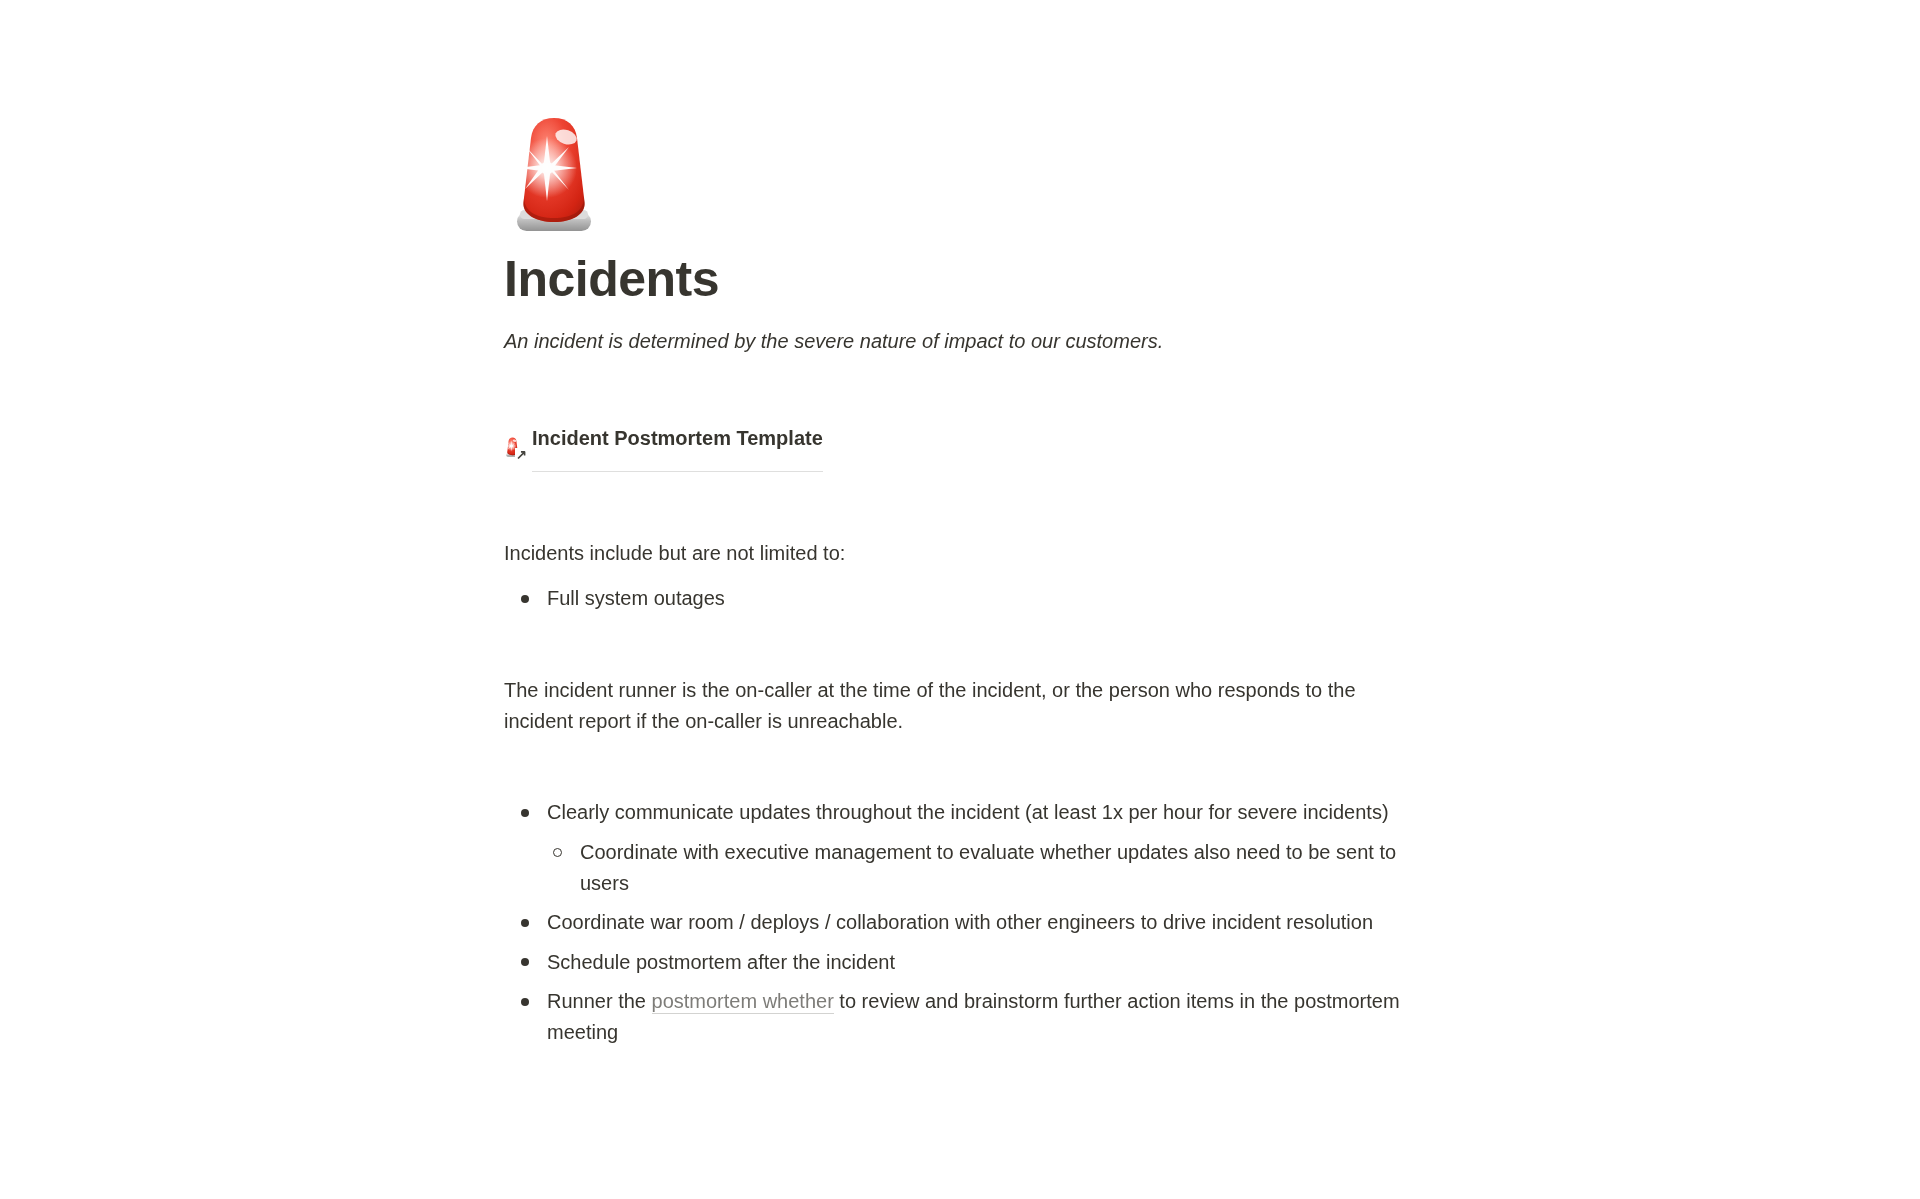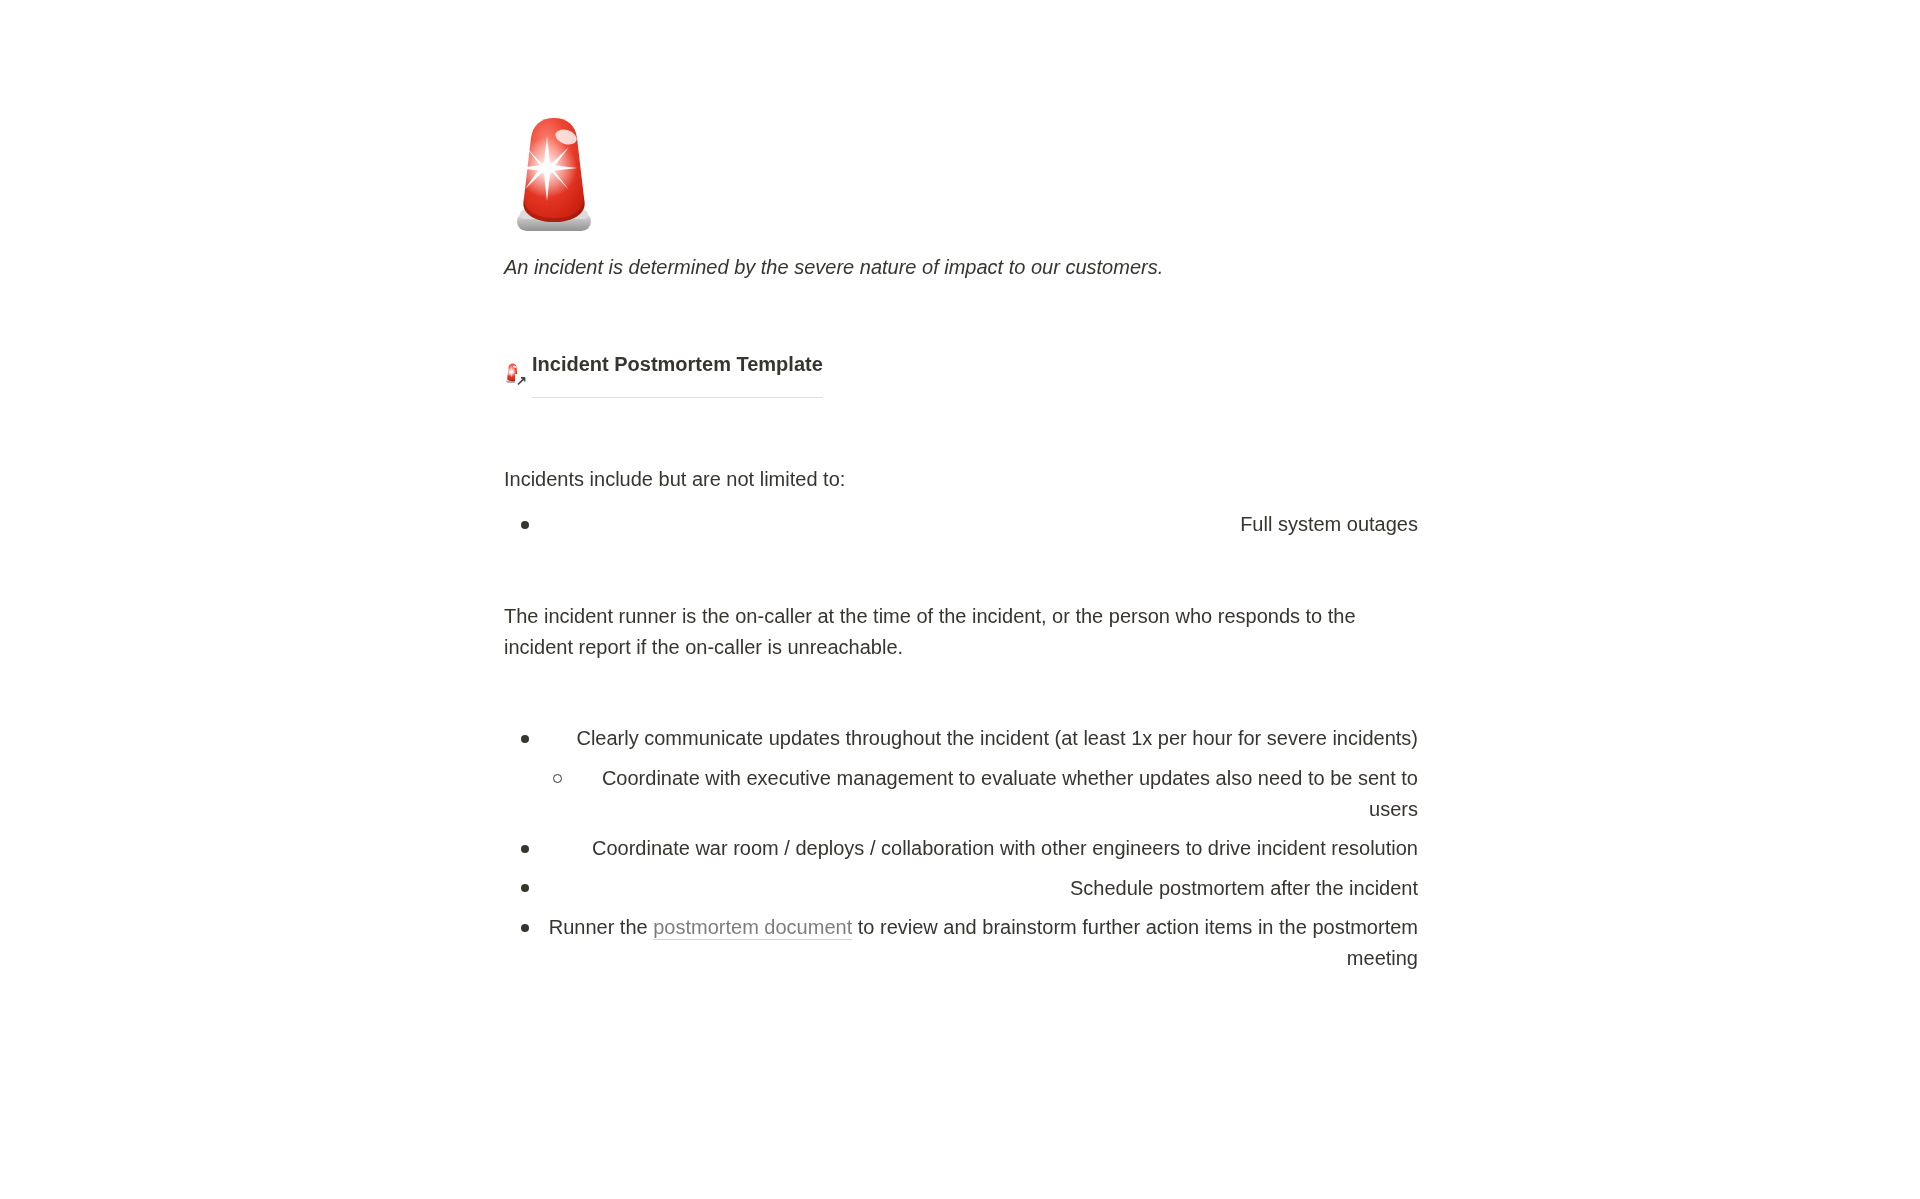--- a/index.html
+++ b/index.html
@@ -93,21 +93,21 @@
     border-radius: 50%;
     background: #37352f;
   }
   .bullet-circle {
     width: 9px; height: 9px;
     margin-top: 11px;
     border-radius: 50%;
     background: transparent;
     border: 1.8px solid #37352f;
   }
-  .li-text { flex: 1; min-width: 0; text-align: right; }
+  .li-text { flex: 1; min-width: 0; }
 
   .inline-page-link {
     color: rgba(55, 53, 47, 0.65);
     border-bottom: 1.5px solid rgba(55, 53, 47, 0.22);
     padding-bottom: 0.5px;
     cursor: pointer;
   }
 </style>
 </head>
 <body>
@@ -149,20 +149,21 @@
           <polygon points="22,31 40,50 44,54 38,52"></polygon>
           <polygon points="65,74 46,54 42,50 48,52"></polygon>
           <polygon points="65,31 46,49 42,53 47,55"></polygon>
           <polygon points="21,73 40,55 44,51 38,49"></polygon>
           <circle cx="43" cy="52" r="6.5"></circle>
         </g>
       </g>
     </svg>
   </div>
 
+  <h1 class="page-title">Incidents</h1>
 
   <div class="block subtitle">An incident is determined by the severe nature of impact to our customers.</div>
 
   <div class="spacer"></div>
 
   <div class="block link-block">
     <span class="link-icon">
       <svg width="17" height="20" viewBox="0 0 100 116">
         <use href="#sirenShape"></use>
       </svg>
@@ -213,17 +214,17 @@
     <div class="li">
       <span class="bullet-col">
           <span class="bullet-dot"></span>
         </span>
       <span class="li-text">Schedule postmortem after the incident</span>
     </div>
     <div class="li">
       <span class="bullet-col">
           <span class="bullet-dot"></span>
         </span>
-      <span class="li-text"><span>Runner the </span><span class="inline-page-link">postmortem document</span><span> to review and brainstorm further action items in the postmortem meeting</span></span>
+      <span class="li-text"><span>Runner the </span><span class="inline-page-link">postmortem whether</span><span> to review and brainstorm further action items in the postmortem meeting</span></span>
     </div>
   </div>
 
 </div>
 
 </body></html>

